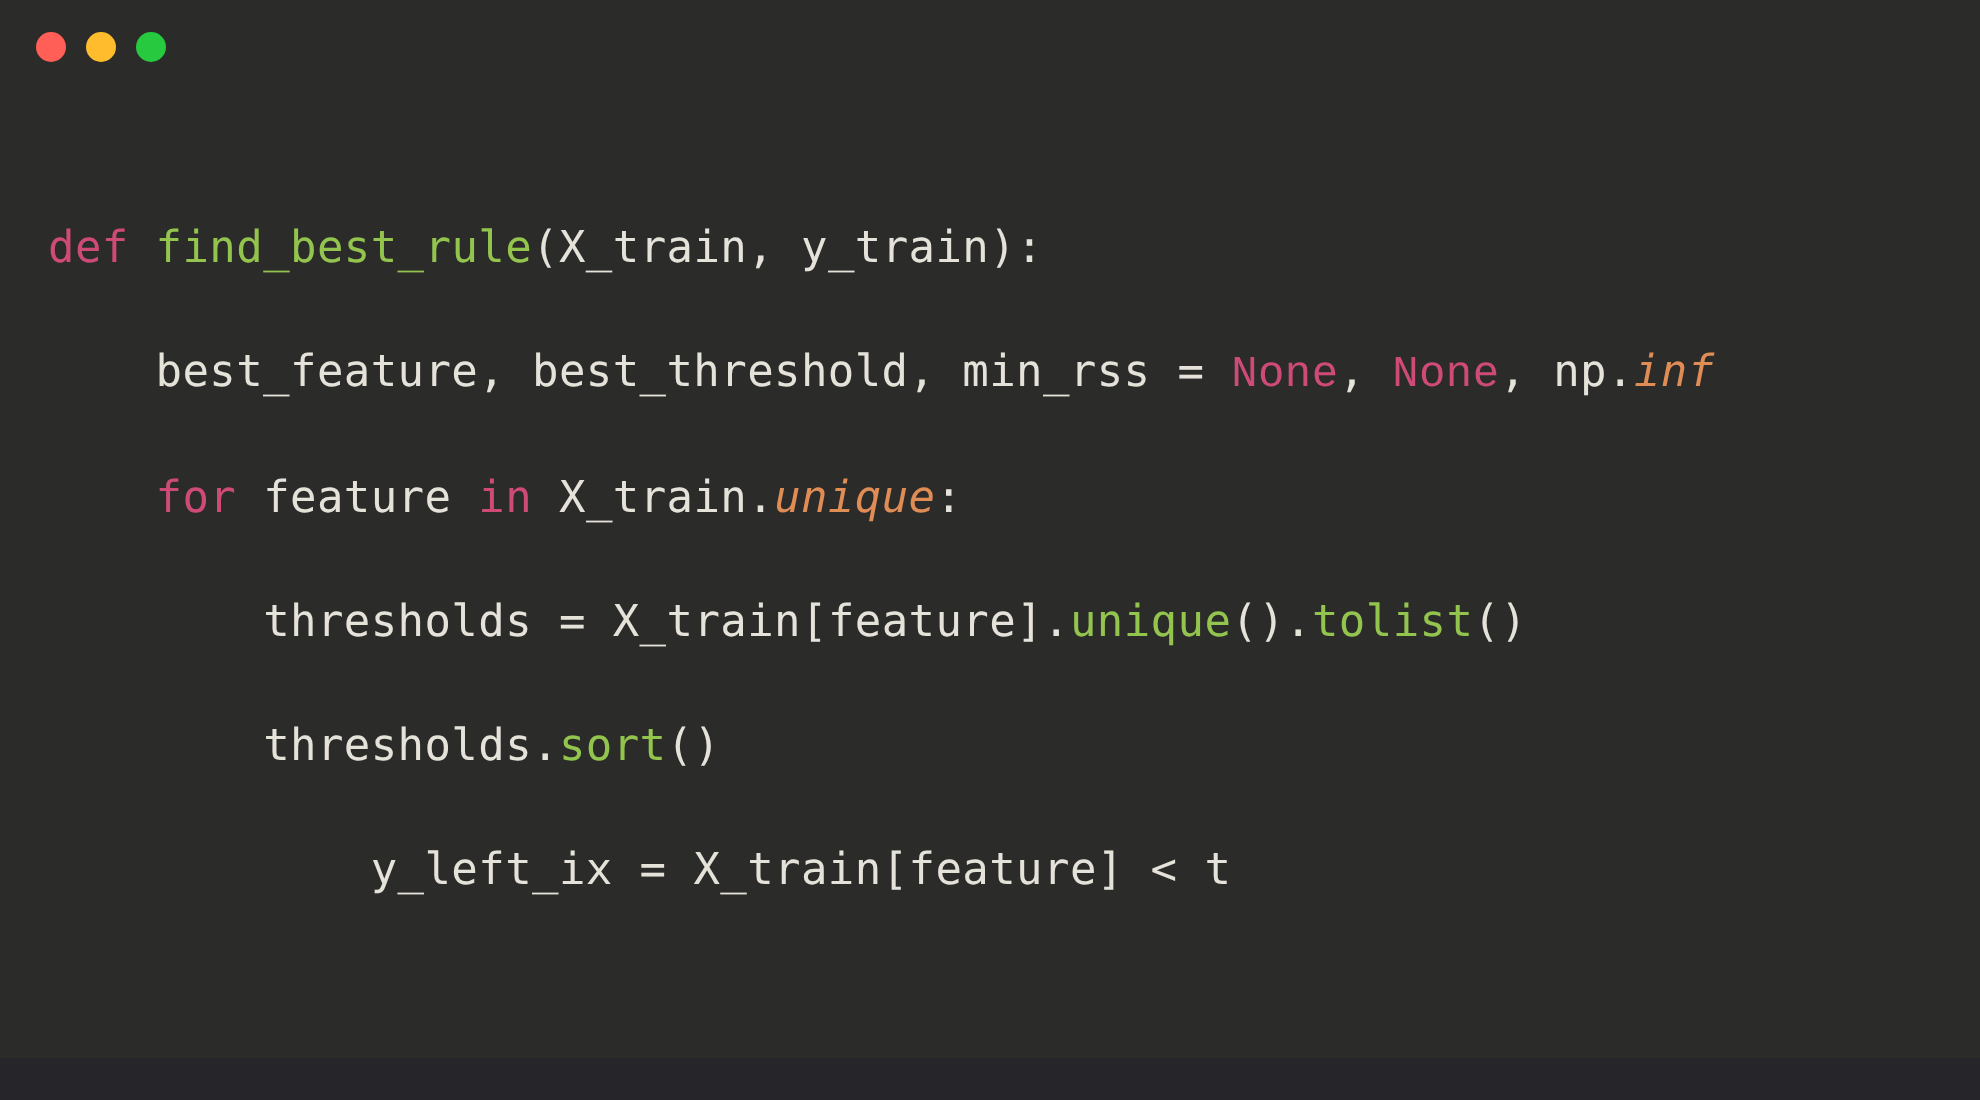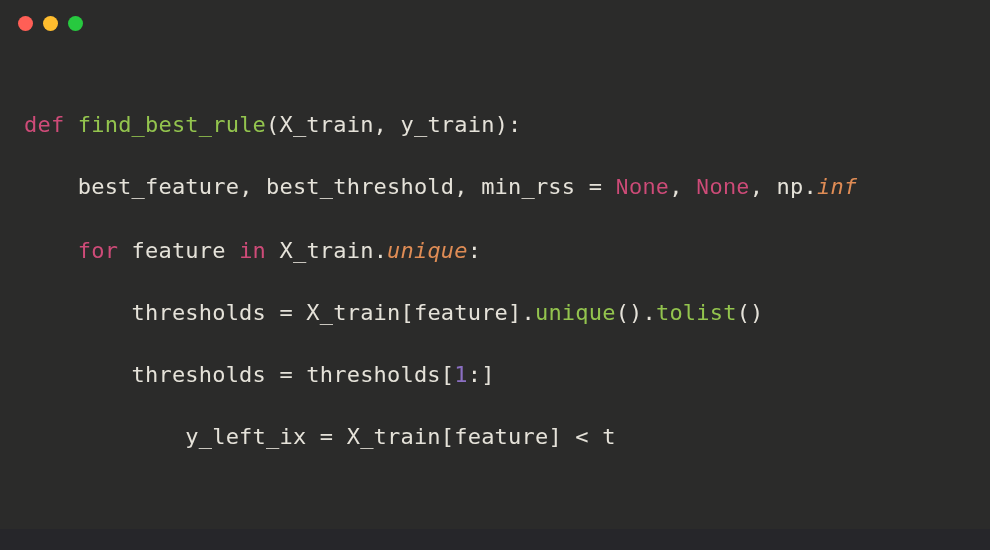--- a/index.html
+++ b/index.html
@@ -67,21 +67,21 @@
     <span class="tl tl-red"></span>
     <span class="tl tl-yellow"></span>
     <span class="tl tl-green"></span>
   </div>
 
   <div class="code-area">
 <span class="line"><span class="kw">def</span><span class="id"> </span><span class="fn">find_best_rule</span><span class="pn">(</span><span class="id">X_train</span><span class="pn">, </span><span class="id">y_train</span><span class="pn">)</span><span class="pn">:</span></span>
 <span class="line"><span class="id">    </span><span class="id">best_feature</span><span class="pn">, </span><span class="id">best_threshold</span><span class="pn">, </span><span class="id">min_rss</span><span class="pn"> = </span><span class="none">None</span><span class="pn">, </span><span class="none">None</span><span class="pn">, </span><span class="id">np</span><span class="pn">.</span><span class="attr">inf</span></span>
 <span class="line"><span class="id">    </span><span class="kw">for</span><span class="id"> </span><span class="id">feature</span><span class="id"> </span><span class="kw">in</span><span class="id"> </span><span class="id">X_train</span><span class="pn">.</span><span class="attr">unique</span><span class="pn">:</span></span>
 <span class="line"><span class="id">    </span><span class="id">    </span><span class="id">thresholds</span><span class="pn"> = </span><span class="id">X_train</span><span class="pn">[</span><span class="id">feature</span><span class="pn">]</span><span class="pn">.</span><span class="fn">unique</span><span class="pn">()</span><span class="pn">.</span><span class="fn">tolist</span><span class="pn">()</span></span>
-<span class="line"><span class="id">    </span><span class="id">    </span><span class="id">thresholds</span><span class="pn"> = </span><span class="id">thresholds</span><span class="pn">[</span><span class="num">1</span><span class="pn">:</span><span class="pn">]</span></span>
+<span class="line"><span class="id">    </span><span class="id">    </span><span class="id">thresholds</span><span class="pn">.</span><span class="fn">sort</span><span class="pn">()</span></span>
 <span class="line"><span class="id">    </span><span class="id">    </span><span class="id">    </span><span class="id">y_left_ix</span><span class="pn"> = </span><span class="id">X_train</span><span class="pn">[</span><span class="id">feature</span><span class="pn">]</span><span class="pn"> &lt; </span><span class="id">t</span></span>
 
 
 
 
 
 
   </div>
 
 </div>

